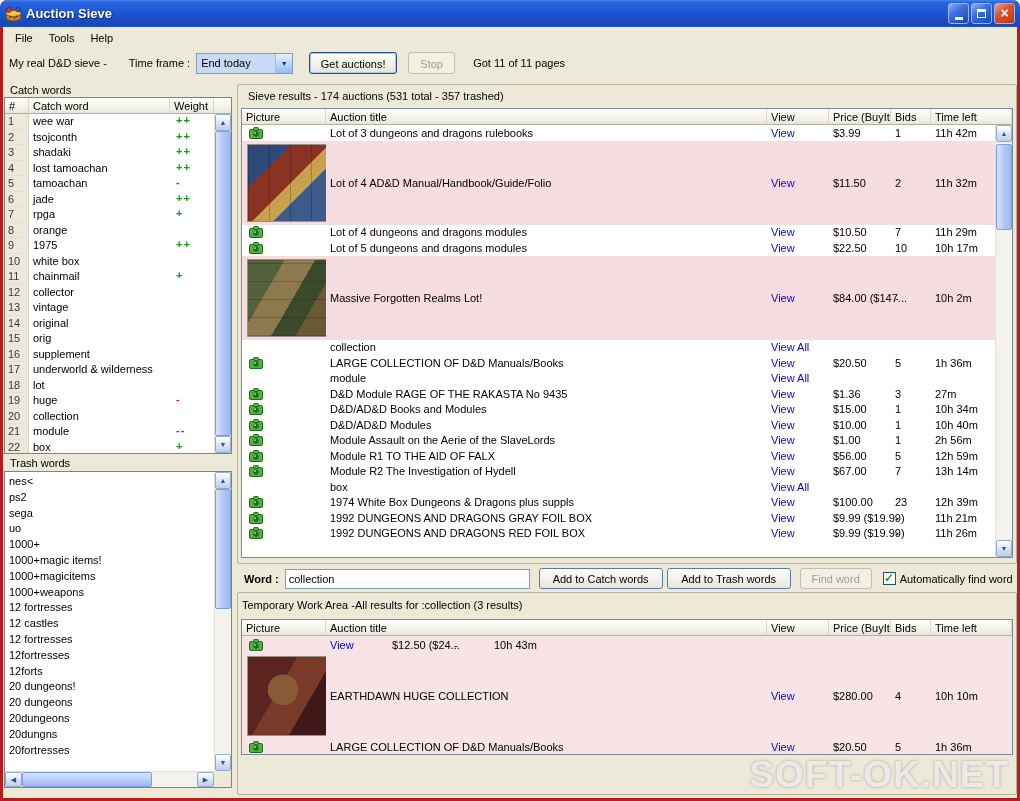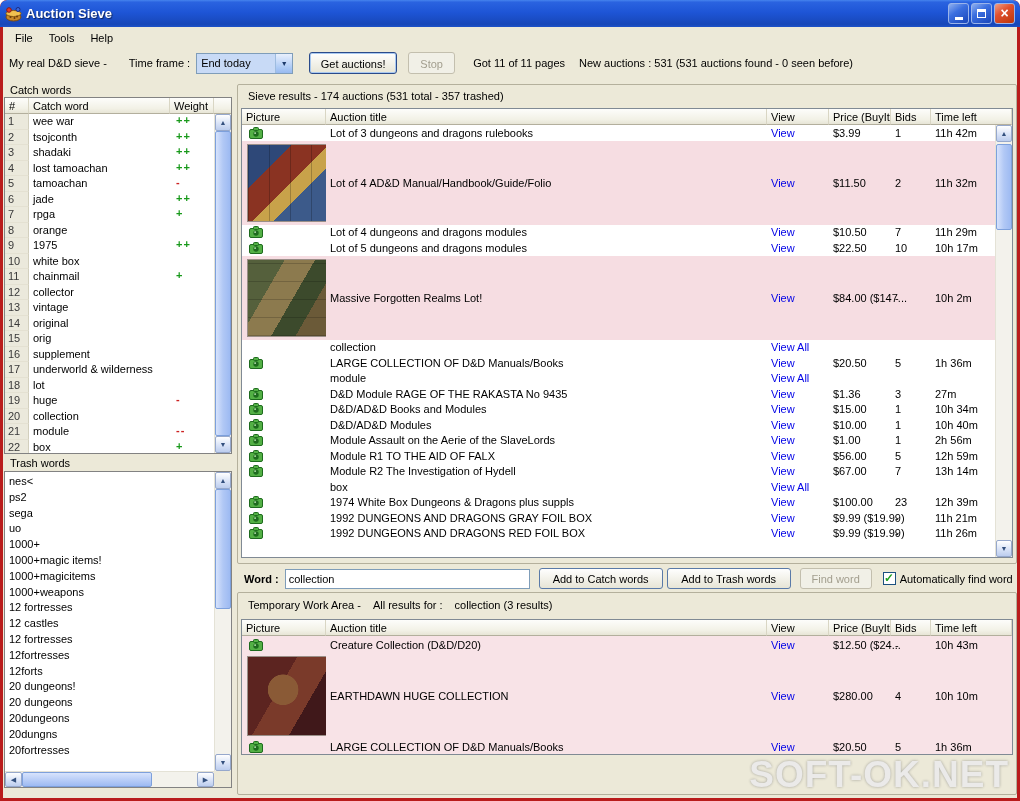--- a/index.html
+++ b/index.html
@@ -98,21 +98,21 @@
     border: 1px solid #7da0dc; border-radius: 2px; }
   .strack { flex: 1; }
   .hscroll { flex: 1; background: #f3f2ec; border-top: 1px solid #e4e2d6; display: flex; }
   .scroll-corner { width: 17px; flex: none; background: #ece9d8; }
 
   
   .groupbox { position: absolute; border: 1px solid #b4b09c; background: #ece9d8; border-radius: 2px; }
   .sieve-group { left: 234px; top: 57px; width: 780px; height: 480px; }
   .temp-group  { left: 234px; top: 565px; width: 780px; height: 203px; }
   .group-title { position: absolute; top: 5px; left: 10px; white-space: nowrap; }
-  .temp-title-row { position: absolute; top: 6px; left: 10px; display: flex; gap: 12px; white-space: nowrap; }
+  .temp-title-row { position: absolute; top: 6px; left: 4px; display: flex; white-space: nowrap; }
 
   .atable { position: absolute; left: 3px; top: 23px; right: 3px; bottom: 5px;
     border: 1px solid #808a94; background: #fff; display: flex; flex-direction: column; overflow: hidden; }
   .ttable { position: absolute; left: 3px; top: 26px; right: 3px; height: 136px;
     border: 1px solid #808a94; background: #fff; display: flex; flex-direction: column; overflow: hidden; }
   .ahead { display: flex; height: 16px; flex: none; }
   .c-pic { width: 84px; flex: none; } .c-title { width: 441px; flex: none; }
   .c-view { width: 62px; flex: none; } .c-price { width: 62px; flex: none; }
   .c-bids { width: 40px; flex: none; } .c-time { flex: 1; }
   .abody-wrap { flex: 1; display: flex; overflow: hidden; }
@@ -201,21 +201,20 @@
     <div class="toolbar">
       <span class="tb-sieve-label">My real D&amp;D sieve -</span>
       <span class="tb-tf-label">Time frame :</span>
       <span class="combo">
         <span class="combo-text">End today</span>
         <span class="combo-arrow">▼</span>
       </span>
       <span class="btn default tb-get">Get auctions!</span>
       <span class="btn disabled tb-stop">Stop</span>
       <span class="tb-status-pages">Got 11 of 11 pages</span>
-      <span class="tb-status-new">New auctions : 531 (531 auctions found - 0 seen before)</span>
     </div>
 
     <div class="panel-label catch-label">Catch words</div>
     <div class="catch-box">
       <div class="cth">
         <div class="hcell h-num">#</div>
         <div class="hcell h-word">Catch word</div>
         <div class="hcell h-weight">Weight</div>
         <div class="hcell h-fill"></div>
       </div>
@@ -737,21 +736,20 @@
                 <div class="c-pic">
                   <span class="cam-icon">
                     <svg width="14" height="12" viewBox="0 0 14 12">
                       <rect x="0.5" y="2.5" width="13" height="9" rx="1.5" fill="#53b045" stroke="#1e6b1e"></rect>
                       <rect x="4.5" y="0.5" width="5" height="3" rx="1" fill="#53b045" stroke="#1e6b1e"></rect>
                       <circle cx="7" cy="7" r="2.7" fill="#1e6b1e"></circle>
                       <circle cx="6.1" cy="6.1" r="0.9" fill="#c8eec0"></circle>
                     </svg>
                   </span>
                 </div>
-                <div class="c-title">Creature Collection (D&amp;D/D20)</div>
                 <div class="c-view">
                   <span class="link">View</span>
                 </div>
                 <div class="c-price">$12.50 ($24...</div>
                 <div class="c-bids">-</div>
                 <div class="c-time">10h 43m</div>
               </div>
               <div class="arow irow photo-row">
                 <div class="c-pic">
                   <div class="thumb thumb-earthdawn"></div>

